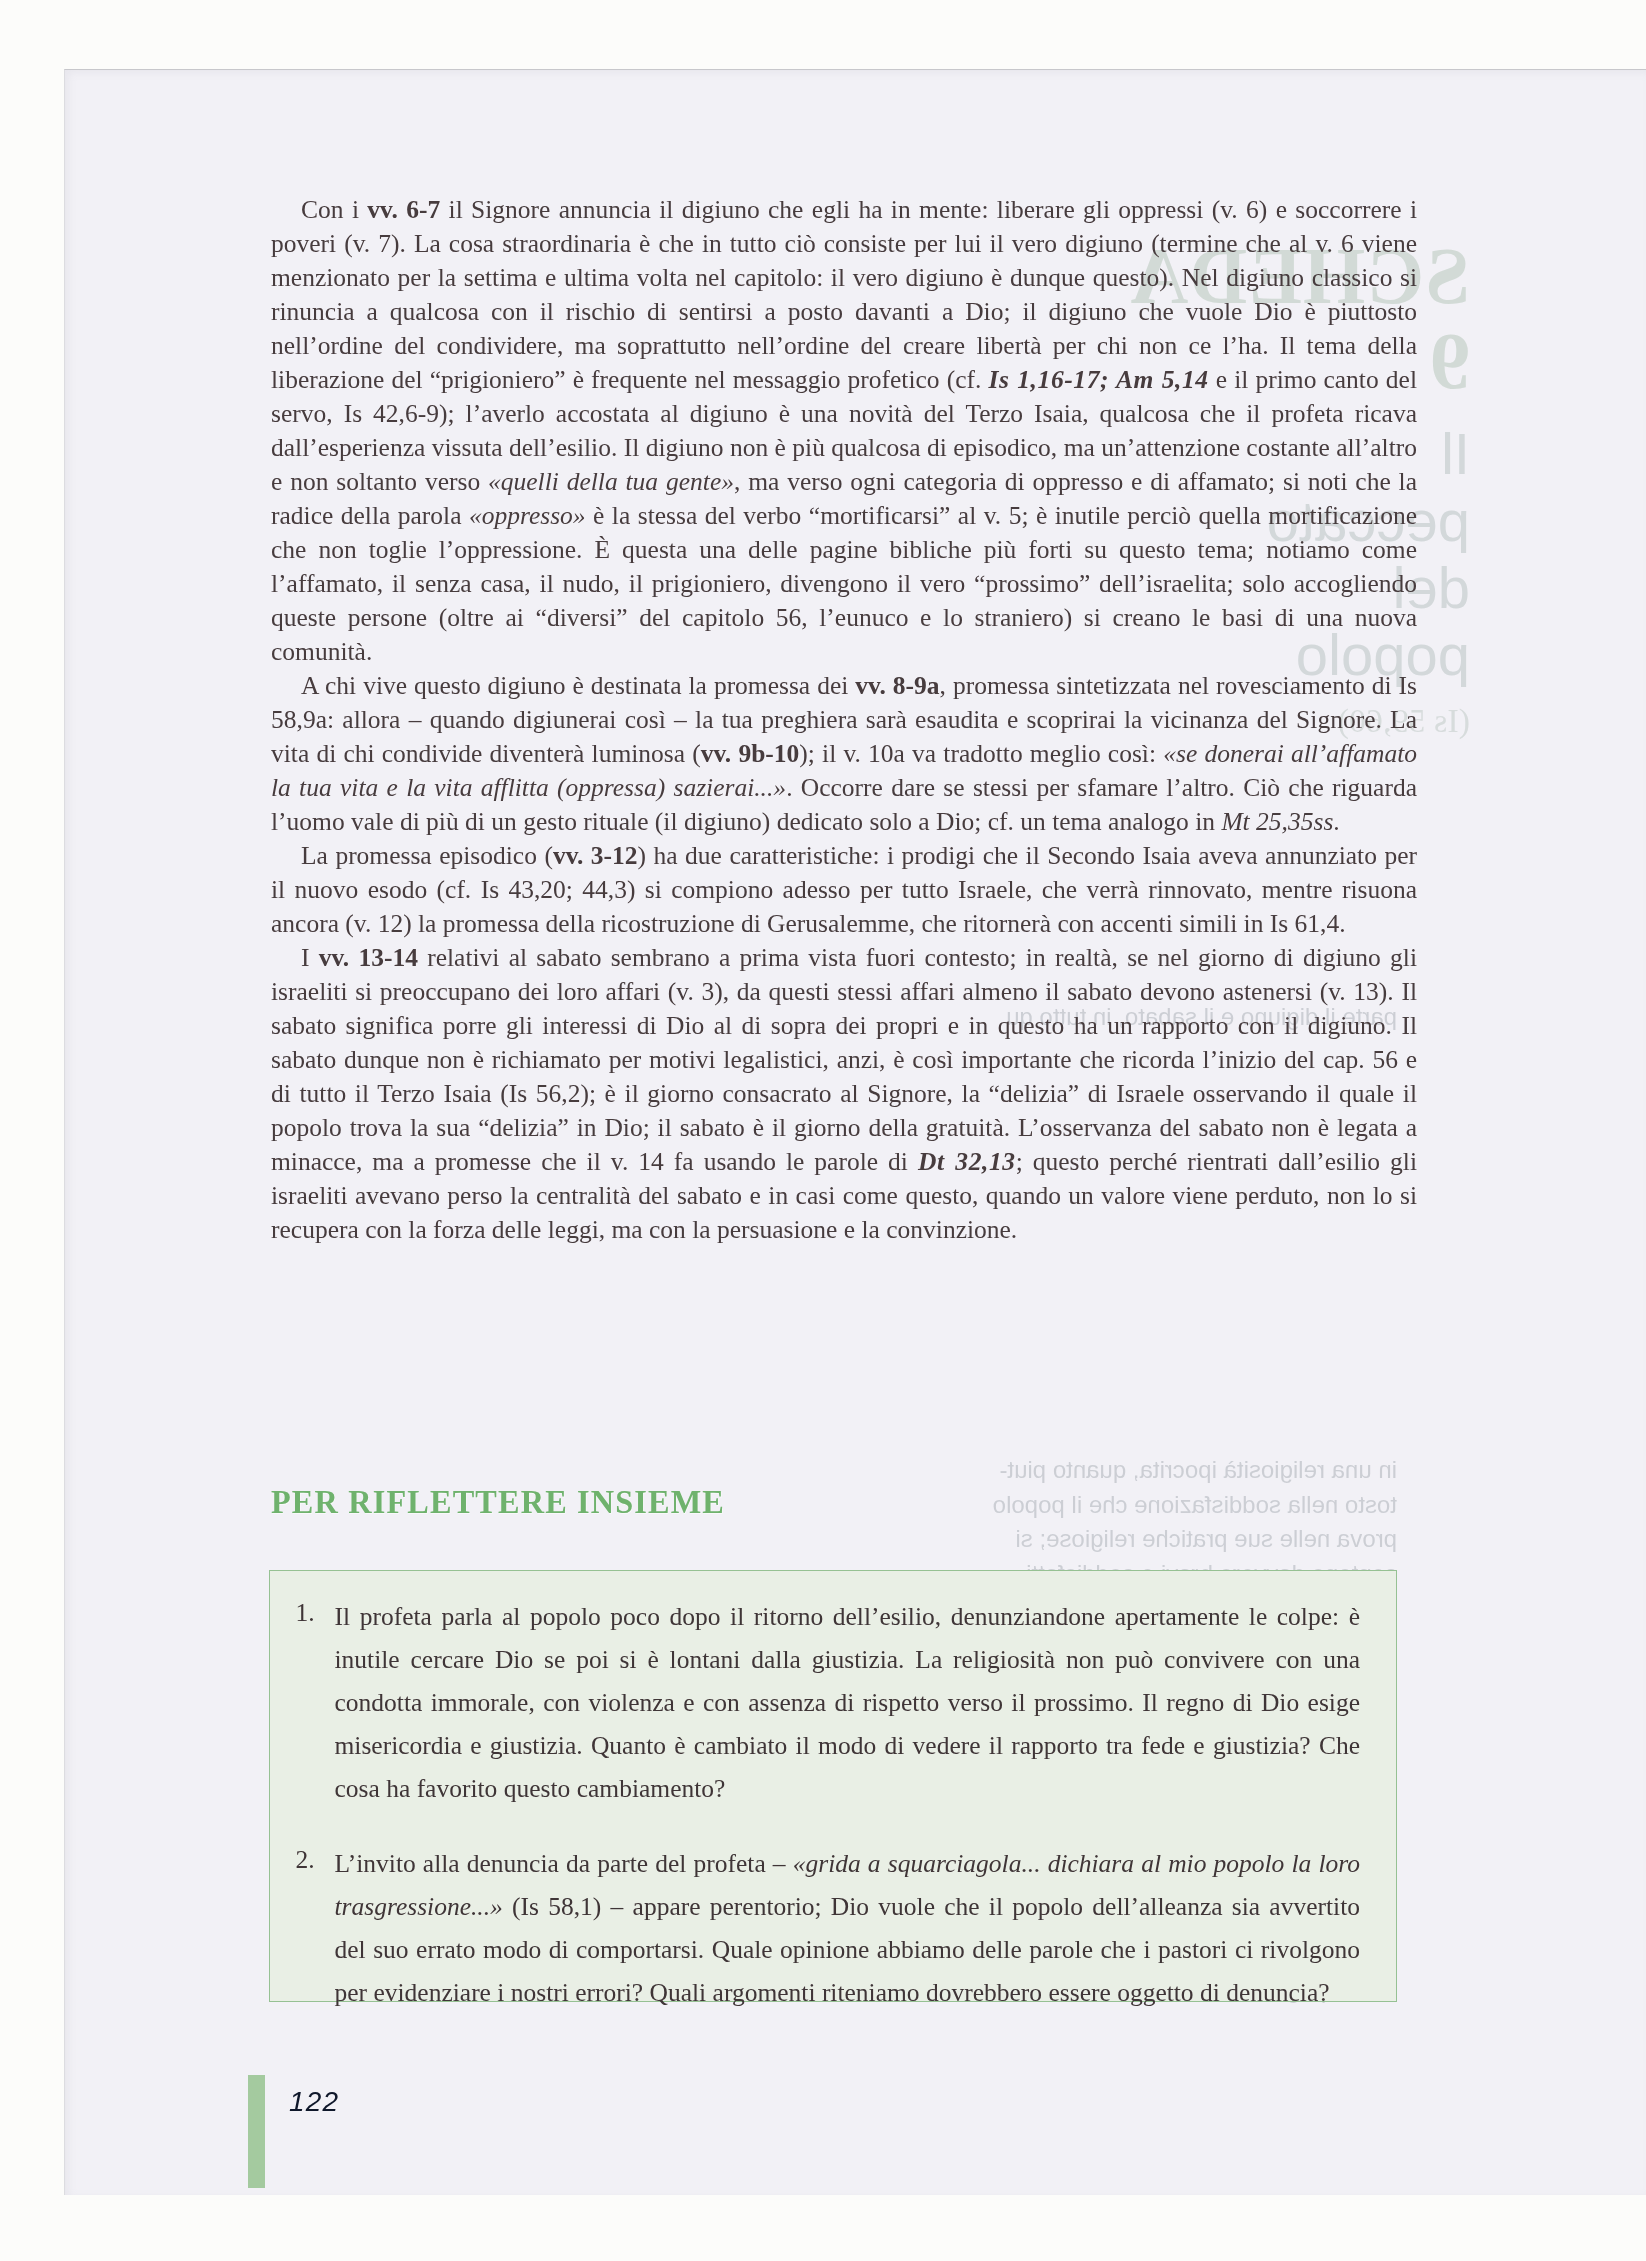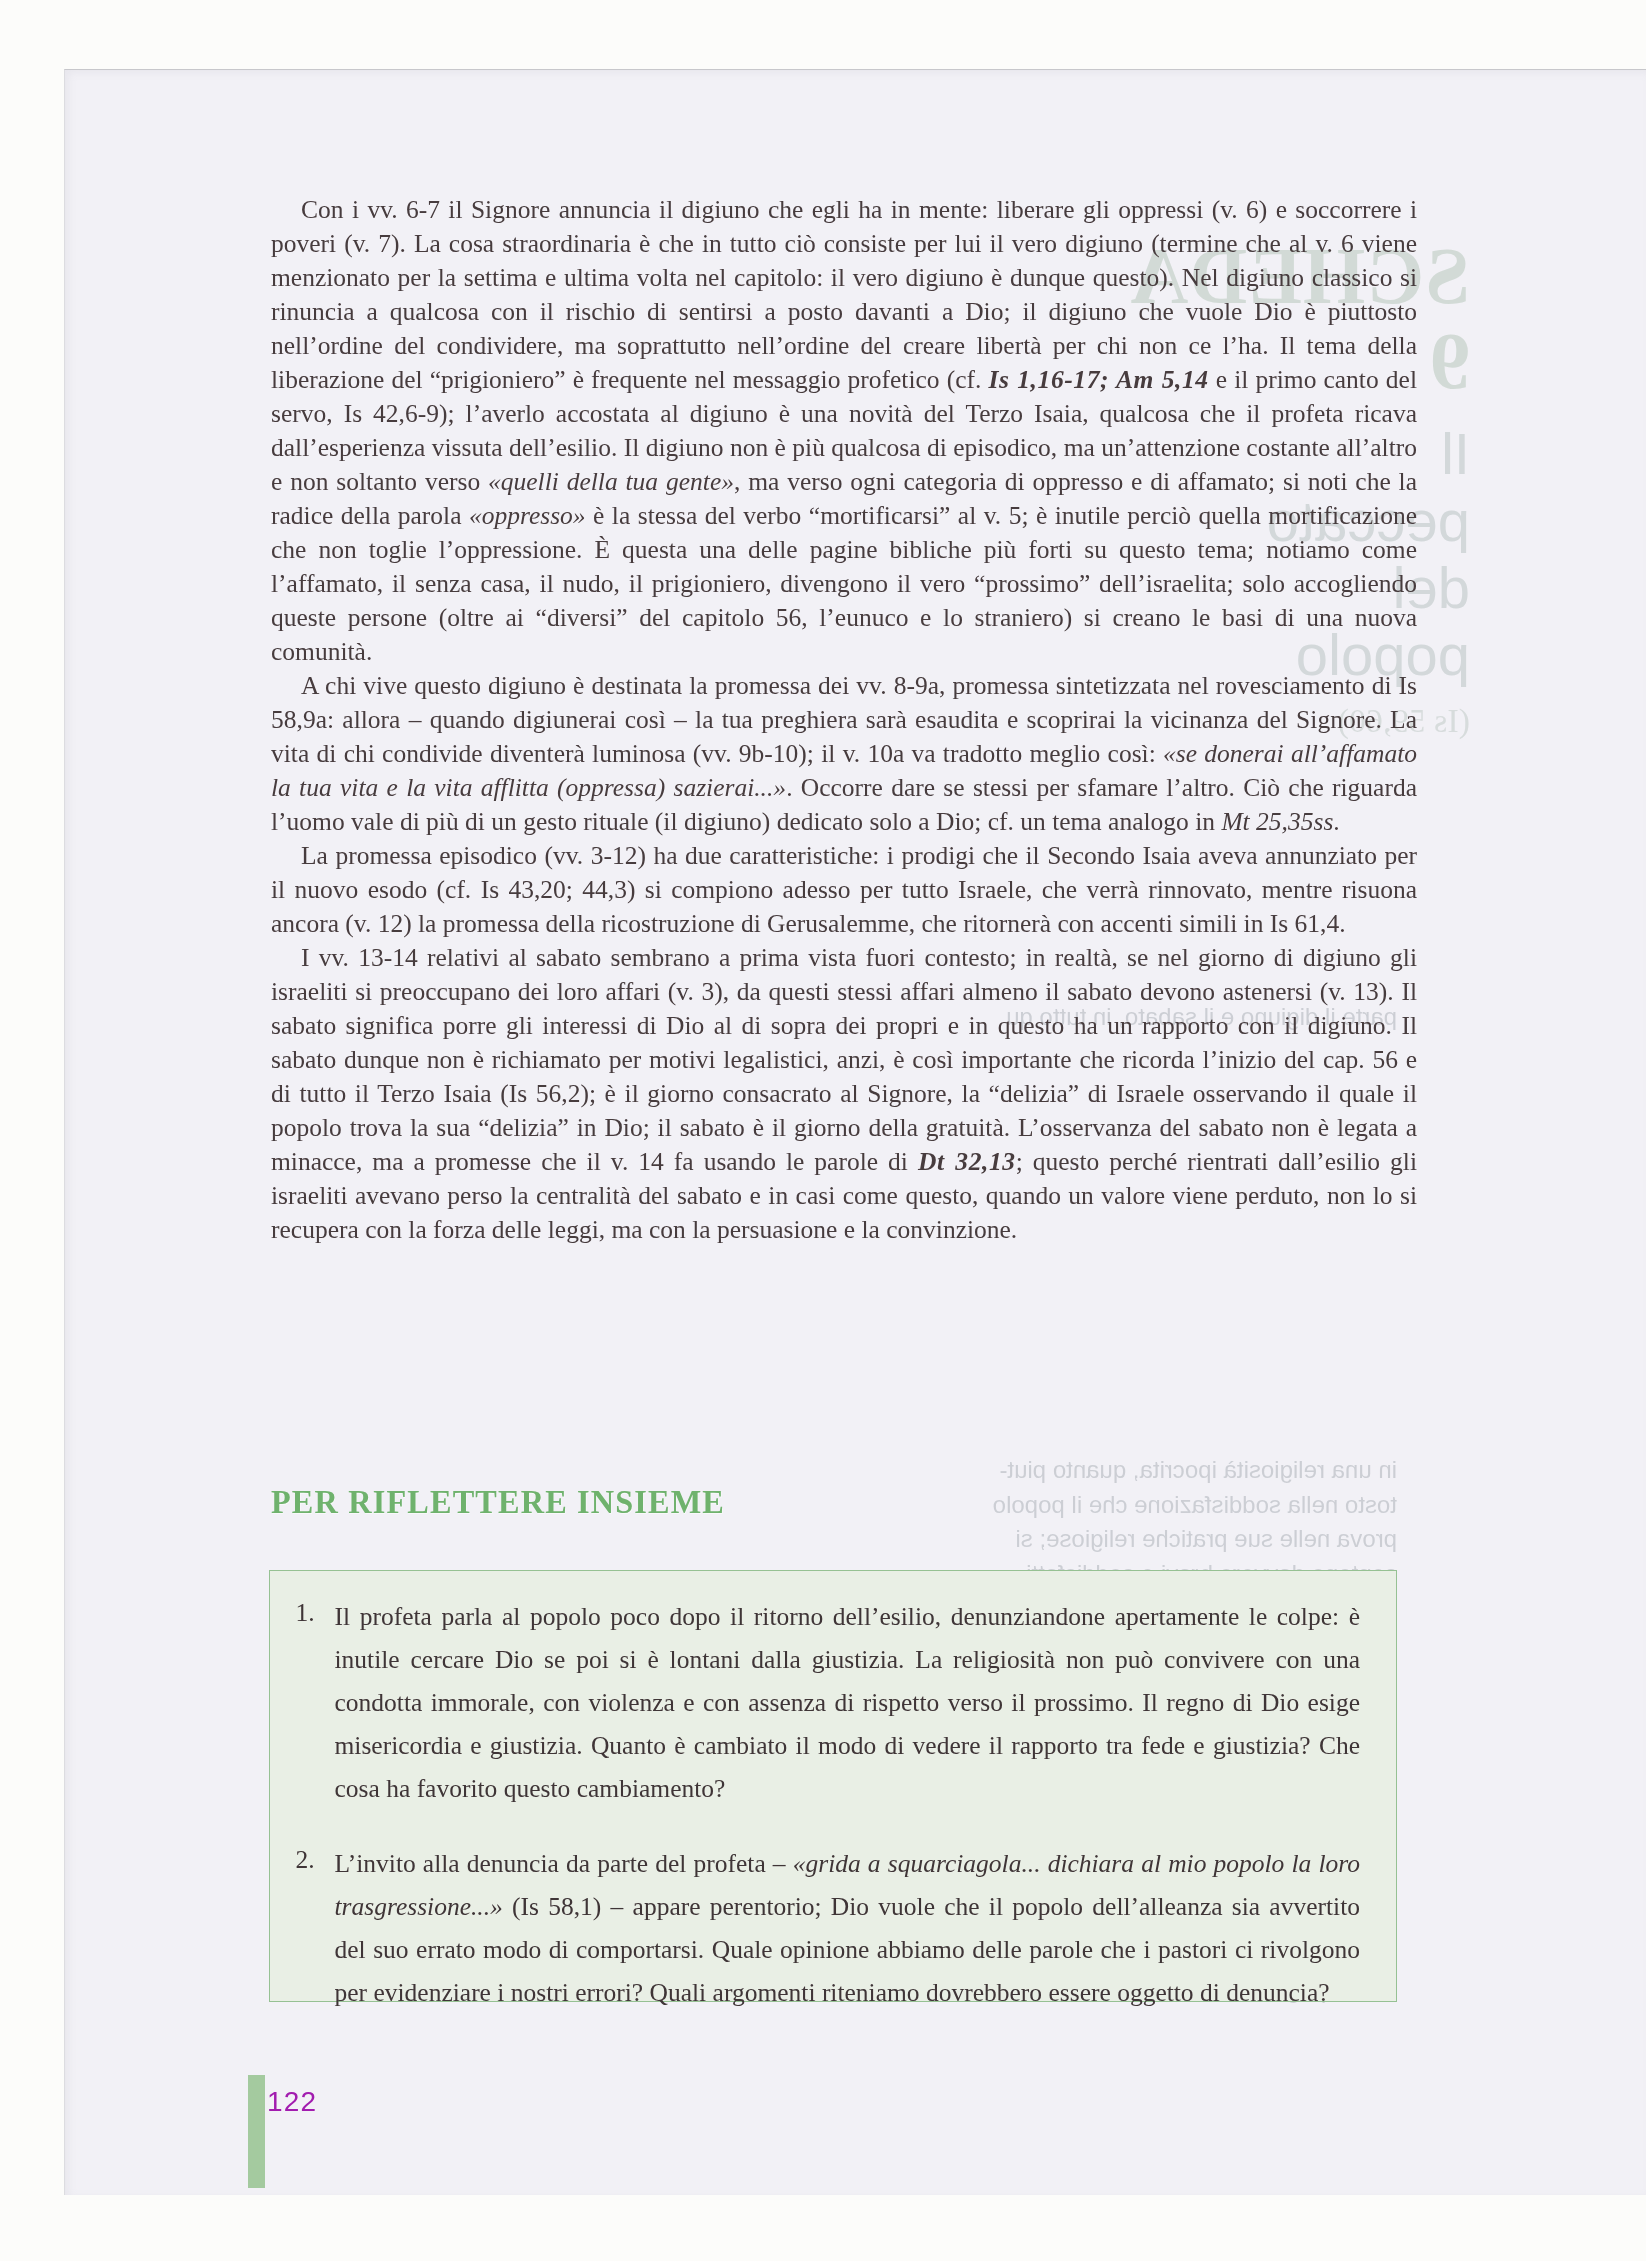--- a/index.html
+++ b/index.html
@@ -15,21 +15,21 @@
     border-left:0.6px solid #dcdce0;
     box-shadow:inset 3.6px 2.4px 8.5px rgba(120,120,130,0.08);
   }
   
   .bodytext{
     position:absolute;left:271px;top:193px;width:1146px;
     font-size:25.5px;line-height:34px;color:#473c3e;
     text-align:justify;
   }
   .bodytext p{margin:0;text-indent:30px;}
-  .seg-b{font-weight:normal;}
+  .seg-b{font-weight:bold;}
   .seg-i{font-style:italic;margin-top:38px;}
   .seg-bi{font-weight:bold;font-style:italic;letter-spacing:0.6px;margin-top:9px;}
   
   .reflect-heading{
     position:absolute;left:271px;top:1483px;
     font-size:34px;font-weight:bold;color:#6fb26d;
     letter-spacing:1.2px;transform:scaleX(0.95);transform-origin:left center;
     text-shadow:0.6px 0.6px 0 rgba(255,255,255,0.6);
     font-family:"Liberation Serif", serif;
   }
@@ -46,23 +46,24 @@
   }
   .q-text{
     flex:1;font-size:25.5px;line-height:43px;color:#3f3537;text-align:justify;
   }
   
   .pagenum-bar{
     position:absolute;left:248px;top:2075px;width:17px;height:113px;
     background:#a4ca9f;
   }
   .pagenum{
-    position:absolute;left:267px;top:2086px;
-    font-size:28px;color:#a21caf;letter-spacing:1.2px;
+    position:absolute;left:289px;top:2086px;
+    font-size:28px;color:#0f172a;letter-spacing:1.2px;
     font-family:"Liberation Sans", sans-serif;
+    font-style:italic;
   }
   
   .ghost-title-block{
     position:absolute;left:1227px;top:234px;width:243px;
     transform:scaleX(-1);
     text-align:left;color:#b9c9bd;opacity:0.55;
     pointer-events:none;
   }
   .ghost-title{font-size:80px;font-weight:bold;letter-spacing:1.2px;line-height:85px;
     font-family:"Liberation Serif", serif;}

